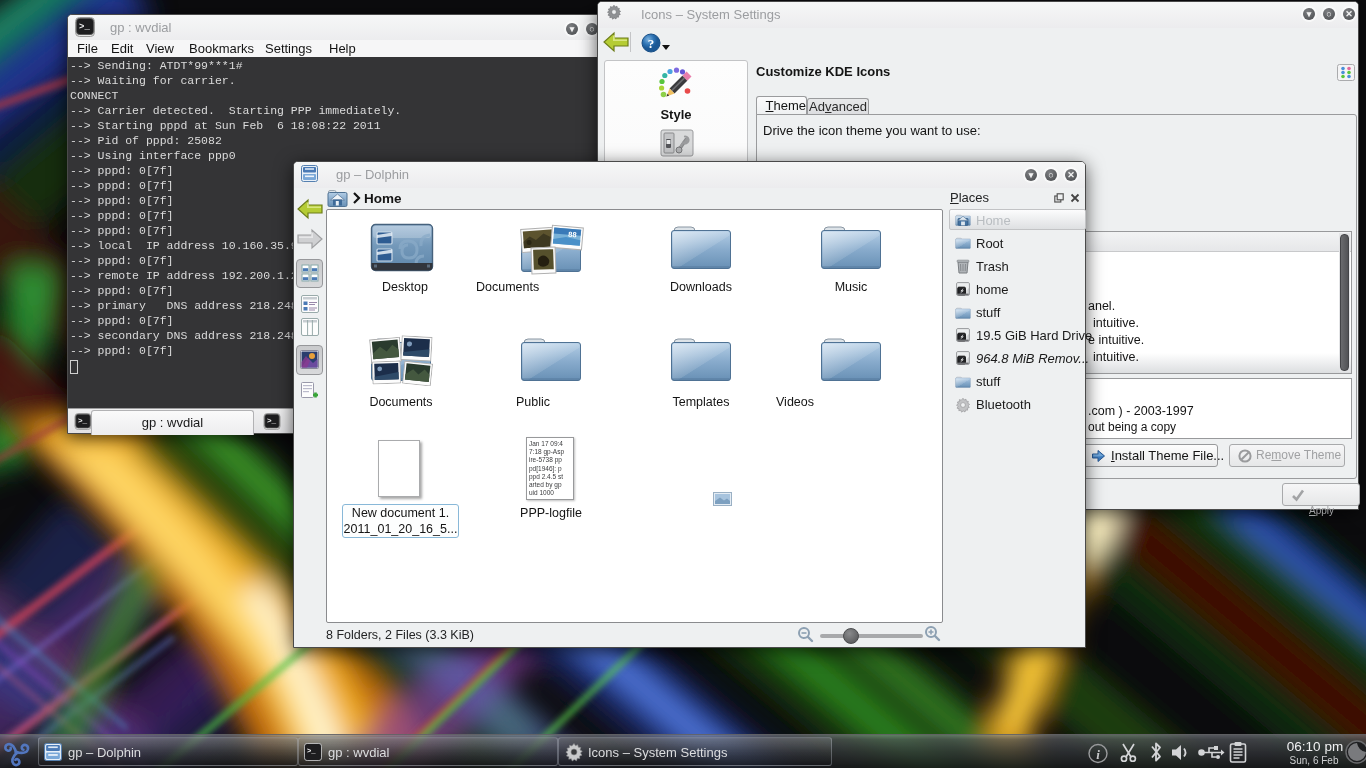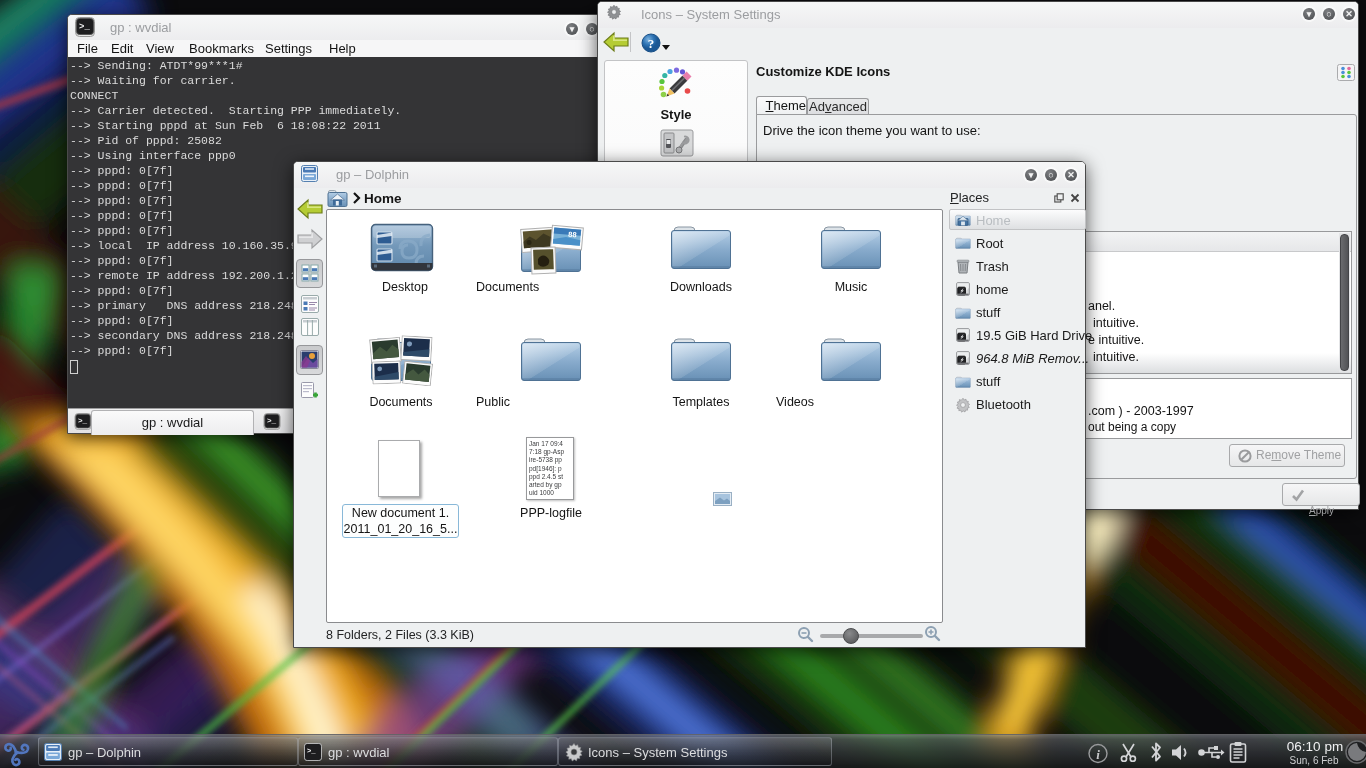--- a/index.html
+++ b/index.html
@@ -379,20 +379,27 @@
 
     <div class="abs" style="right:1px;top:1px;width:11px;height:139px;background:#e4e5e7;"></div>
     <div class="abs" style="right:2px;top:2px;width:9px;height:137px;background:linear-gradient(90deg,#6a6b6e,#525356);border-radius:4px;border:1px solid #434447;box-sizing:border-box;"></div>
   </div>
 
   <div class="abs" style="left:165px;top:376px;width:589px;height:61px;border:1px solid #98999b;background:#fff;box-sizing:border-box;">
     <div class="abs" style="left:324px;top:25px;font-size:12.5px;color:#141414;white-space:nowrap;">.com ) - 2003-1997</div>
     <div class="abs" style="left:324px;top:41px;font-size:12px;color:#141414;white-space:nowrap;">out being a copy</div>
   </div>
 
+  <div class="abs" style="left:420px;top:442px;width:200px;height:23px;background:linear-gradient(180deg,#fdfdfd,#e9eaeb);border:1px solid #98999b;border-radius:3px;box-sizing:border-box;">
+    <svg class="abs" style="left:72px;top:4px" width="15" height="14" viewBox="0 0 15 14">
+      <path d="M1.5 5 L7 5 L7 1.5 L13.5 7 L7 12.5 L7 9 L1.5 9 Z" fill="#3f7ec2" stroke="#2a5a94" stroke-width="1"></path>
+      <path d="M2.2 5.6 L7.6 5.6 L7.6 2.8 L12.4 7 L7.6 7.6 L2.2 7.6 Z" fill="#7aaede" opacity="0.9"></path>
+    </svg>
+    <span class="abs" style="left:92px;top:3px;font-size:13px;color:#141414;white-space:nowrap;"><span style="text-decoration:underline">I</span>nstall Theme File...</span>
+  </div>
   <div class="abs" style="left:631px;top:442px;width:116px;height:23px;background:linear-gradient(180deg,#f6f6f7,#e6e7e8);border:1px solid #a8a9ab;border-radius:3px;box-sizing:border-box;">
     <svg class="abs" style="left:8px;top:4px" width="14" height="14" viewBox="0 0 14 14">
       <circle cx="7" cy="7" r="5.6" fill="none" stroke="#9a9b9d" stroke-width="2"></circle>
       <path d="M3.2 10.8 L10.8 3.2" stroke="#9a9b9d" stroke-width="2"></path>
     </svg>
     <span class="abs" style="left:26px;top:3px;font-size:12px;color:#a0a1a3;white-space:nowrap;">Re<span style="text-decoration:underline">m</span>ove Theme</span>
   </div>
   <div class="abs" style="left:684px;top:481px;width:78px;height:23px;background:linear-gradient(180deg,#f6f6f7,#e6e7e8);border:1px solid #a8a9ab;border-radius:3px;box-sizing:border-box;">
     <svg class="abs" style="left:8px;top:4px" width="14" height="14" viewBox="0 0 14 14">
       <path d="M2 8 L5.5 11.5 L12 2.5" stroke="#a2a3a5" stroke-width="2.6" fill="none"></path>
@@ -640,21 +647,21 @@
           </g>
       <g transform="rotate(6 50 46)">
             <use href="#photo1" width="29" height="23" x="36" y="34"></use>
           </g>
     </svg>
     <div class="abs" style="left:0px;top:186px;width:150px;text-align:center;">Documents</div>
 
     <svg class="abs" style="left:193px;top:126px" width="64" height="48" viewBox="0 0 64 48">
           <use href="#fold64" width="64" height="48"></use>
         </svg>
-    <div class="abs" style="left:150px;top:186px;width:150px;">Public</div>
+    <div class="abs" style="left:132px;top:186px;width:150px;text-align:center;">Public</div>
 
     <svg class="abs" style="left:343px;top:126px" width="64" height="48" viewBox="0 0 64 48">
           <use href="#fold64" width="64" height="48"></use>
         </svg>
     <div class="abs" style="left:300px;top:186px;width:150px;text-align:center;">Templates</div>
 
     <svg class="abs" style="left:493px;top:126px" width="64" height="48" viewBox="0 0 64 48">
           <use href="#fold64" width="64" height="48"></use>
         </svg>
     <div class="abs" style="left:450px;top:186px;width:150px;text-align:left;">Videos</div>

